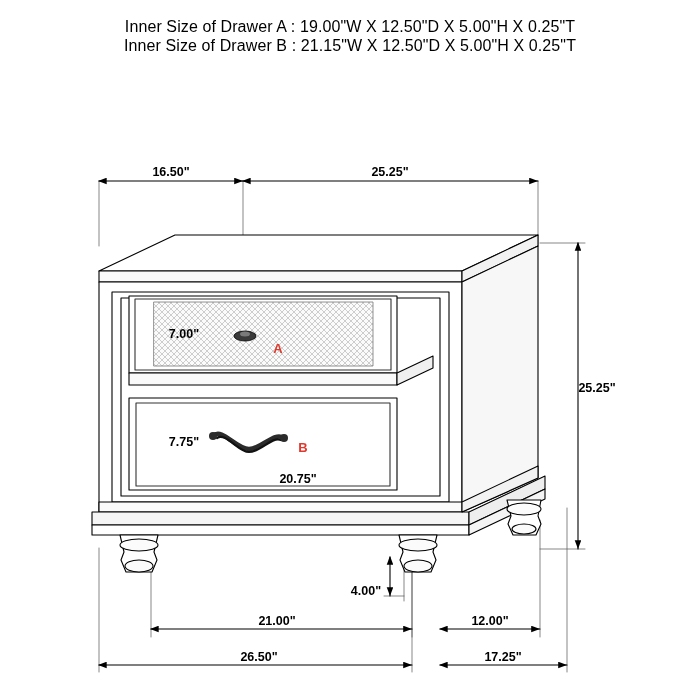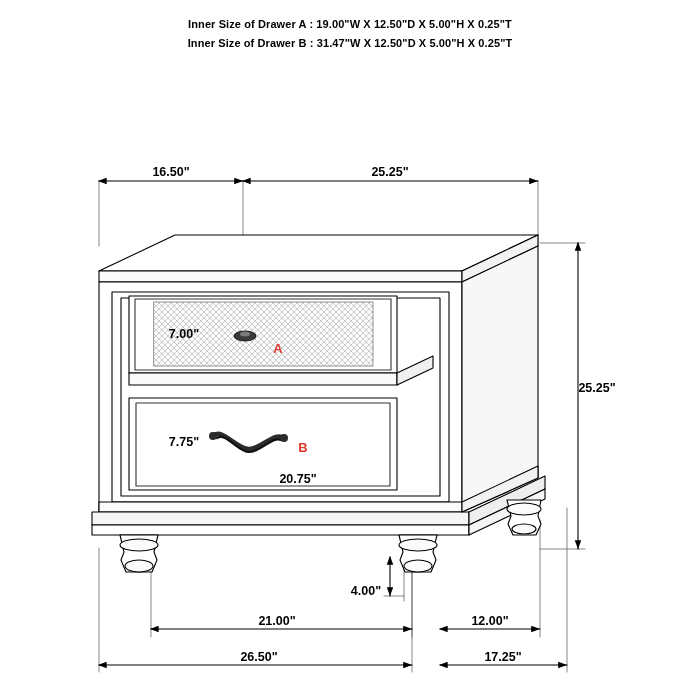--- a/index.html
+++ b/index.html
@@ -15,22 +15,22 @@
     width: 700px;
     height: 700px;
     overflow: hidden;
     background: #ffffff;
   }
   .hdr {
     position: absolute;
     left: 0;
     width: 700px;
     text-align: center;
-    font-weight: bold;
-    font-size: 11px;
+    font-weight: normal;
+    font-size: 16px;
     color: #000;
     letter-spacing: 0.1px;
   }
   #hdr1 { top: 18px; }
   #hdr2 { top: 37px; }
 
   svg#dwg {
     position: absolute;
     left: 0;
     top: 0;
@@ -47,21 +47,21 @@
     font-weight: bold;
     fill: #e03a2f;
   }
 </style>
 </head>
 <body>
 
 <div id="page">
 
   <div class="hdr" id="hdr1">Inner Size of Drawer A : 19.00"W X 12.50"D X 5.00"H X  0.25"T</div>
-  <div class="hdr" id="hdr2">Inner Size of Drawer B : 31.47"W X 12.50"D X 5.00"H X  0.25"T</div>
+  <div class="hdr" id="hdr2">Inner Size of Drawer B : 21.15"W X 12.50"D X 5.00"H X  0.25"T</div>
 
   <svg id="dwg" width="700" height="700" viewBox="0 0 700 700">
     <defs>
       <marker id="ar" markerWidth="9" markerHeight="9" refX="8" refY="3" orient="auto" markerUnits="strokeWidth">
         <path d="M0,0 L8,3 L0,6 z" fill="#000"></path>
       </marker>
       <marker id="arS" markerWidth="9" markerHeight="9" refX="1" refY="3" orient="auto" markerUnits="strokeWidth">
         <path d="M8,0 L0,3 L8,6 z" fill="#000"></path>
       </marker>
       <pattern id="cane" width="6" height="6" patternUnits="userSpaceOnUse">

